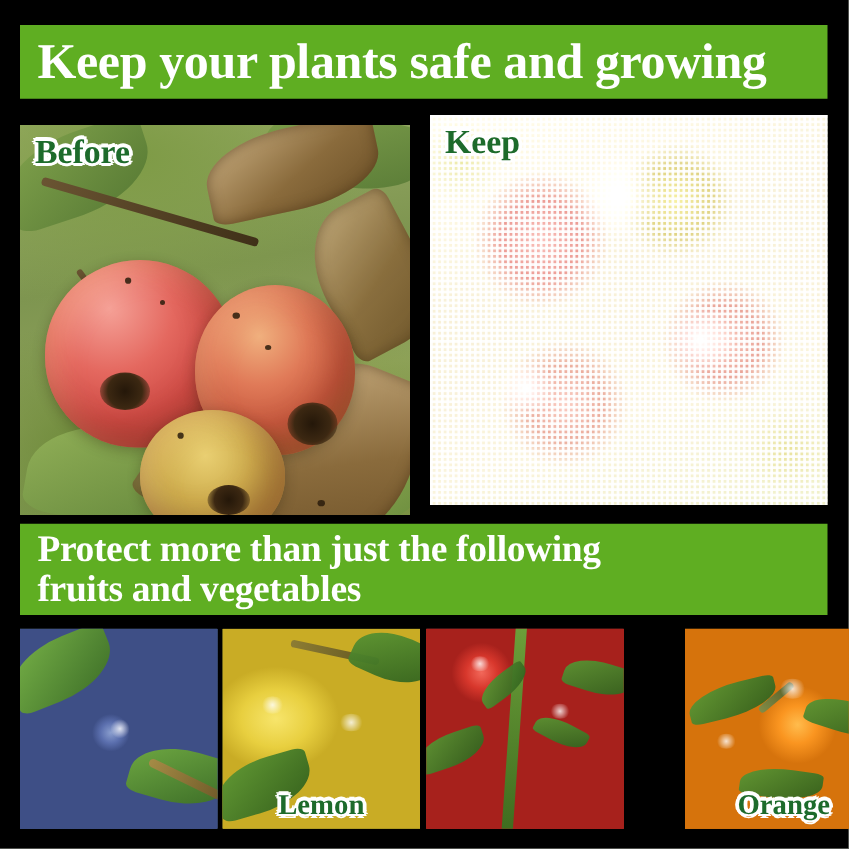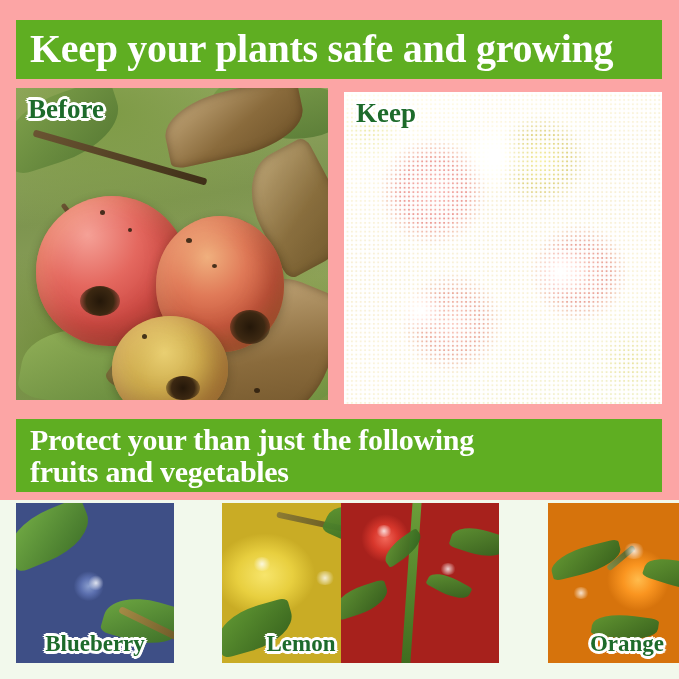--- a/index.html
+++ b/index.html
@@ -9,22 +9,22 @@
   body {
     width: 679px;
     height: 679px;
     background: #f2f9ec;
     font-family: "Liberation Serif", serif;
     overflow: hidden;
   }
   .page {
     position: relative;
     width: 679px;
-    height: 500px;
-    background: #fca5a5;
+    height: 679px;
+    background: #000000;
     box-sizing: border-box;
   }
 
   
   .banner {
     position: absolute;
     background: #5fae22;
     display: flex;
     align-items: center;
     box-sizing: border-box;
@@ -75,21 +75,21 @@
     paint-order: stroke fill;
     text-shadow:
        2px 0 0 #fff, -2px 0 0 #fff, 0 2px 0 #fff, 0 -2px 0 #fff,
        2px 2px 0 #fff, -2px 2px 0 #fff, 2px -2px 0 #fff, -2px -2px 0 #fff,
        3px 0 0 #fff, -3px 0 0 #fff, 0 3px 0 #fff, 0 -3px 0 #fff;
   }
 
   
   #photo-before {
     left: 16px;
-    top: 88px;
+    top: 100px;
     width: 312px;
     height: 312px;
     text-decoration: underline;
   }
   #photo-after {
     left: 344px;
     top: 92px;
     width: 318px;
     height: 312px;
   }
@@ -207,21 +207,21 @@
     inset: 0;
   }
   .thumb .photo-label {
     left: 0;
     right: 0;
     bottom: 6px;
     text-align: center;
     font-size: 23px;
   }
   #thumb-blueberry { left: 16px; }
-  #thumb-lemon     { left: 178px; margin-left: 44px; }
+  #thumb-lemon     { left: 178px; }
   #thumb-tomato    { left: 341px; }
   #thumb-orange    { left: 532px; margin-left: 16px; }
 
   .art-blueberry {
     background:
       radial-gradient(circle 15px at 46% 52%, #8a9ece 0%, #5b6fae 55%, #3e4f86 100%),
       radial-gradient(circle 14px at 62% 44%, #93a5d4 0%, #6073b0 55%, #3f5088 100%),
       radial-gradient(circle 13px at 35% 62%, #879bcb 0%, #5a6eac 56%, #3c4d84 100%),
       radial-gradient(circle 12px at 57% 64%, #8da0cf 0%, #5d71ae 56%, #3d4e85 100%),
       radial-gradient(circle 12px at 72% 34%, #8ea1d0 0%, #5e72af 56%, #3d4e85 100%),
@@ -324,32 +324,31 @@
       <div class="after-hilite" style="left:118px; top:30px; width:70px; height:70px;"></div>
       <div class="after-hilite" style="left:188px; top:152px; width:56px; height:56px;"></div>
       <div class="after-hilite" style="left:54px; top:196px; width:46px; height:46px;"></div>
     </div>
     <div class="mesh"></div>
     <div class="mesh-veil"></div>
     <div class="photo-label">Keep</div>
   </div>
 
   <div class="banner" id="banner-mid">
-    <div class="banner-title">Protect your than just the following
+    <div class="banner-title">Protect more than just the following
 fruits and vegetables</div>
   </div>
 
   <div class="thumb" id="thumb-blueberry">
     <div class="thumb-art art-blueberry">
       <div class="tleaf" style="left:-10px; top:8px; width:86px; height:48px; transform:rotate(-22deg); background:linear-gradient(145deg,#7ab644,#3c6f22);"></div>
       <div class="tleaf" style="left:88px; top:96px; width:80px; height:44px; transform:rotate(16deg); background:linear-gradient(145deg,#74b040,#386a20);"></div>
       <div class="tvine" style="left:100px; top:118px; width:70px; height:7px; transform:rotate(26deg); background:linear-gradient(90deg,#a88a46,#6d5526);"></div>
       <div class="gloss" style="left:72px; top:72px; width:16px; height:16px;"></div>
     </div>
-    <div class="photo-label">Blueberry</div>
   </div>
 
   <div class="thumb" id="thumb-lemon">
     <div class="thumb-art art-lemon">
       <div class="tvine" style="left:54px; top:16px; width:72px; height:6px; transform:rotate(12deg); background:linear-gradient(90deg,#8a7a34,#5b5020);"></div>
       <div class="tleaf" style="left:-6px; top:104px; width:78px; height:42px; transform:rotate(-16deg);"></div>
       <div class="tleaf" style="left:104px; top:4px; width:66px; height:38px; transform:rotate(24deg);"></div>
       <div class="gloss" style="left:30px; top:54px; width:20px; height:14px;"></div>
       <div class="gloss" style="left:92px; top:68px; width:22px; height:14px;"></div>
     </div>

